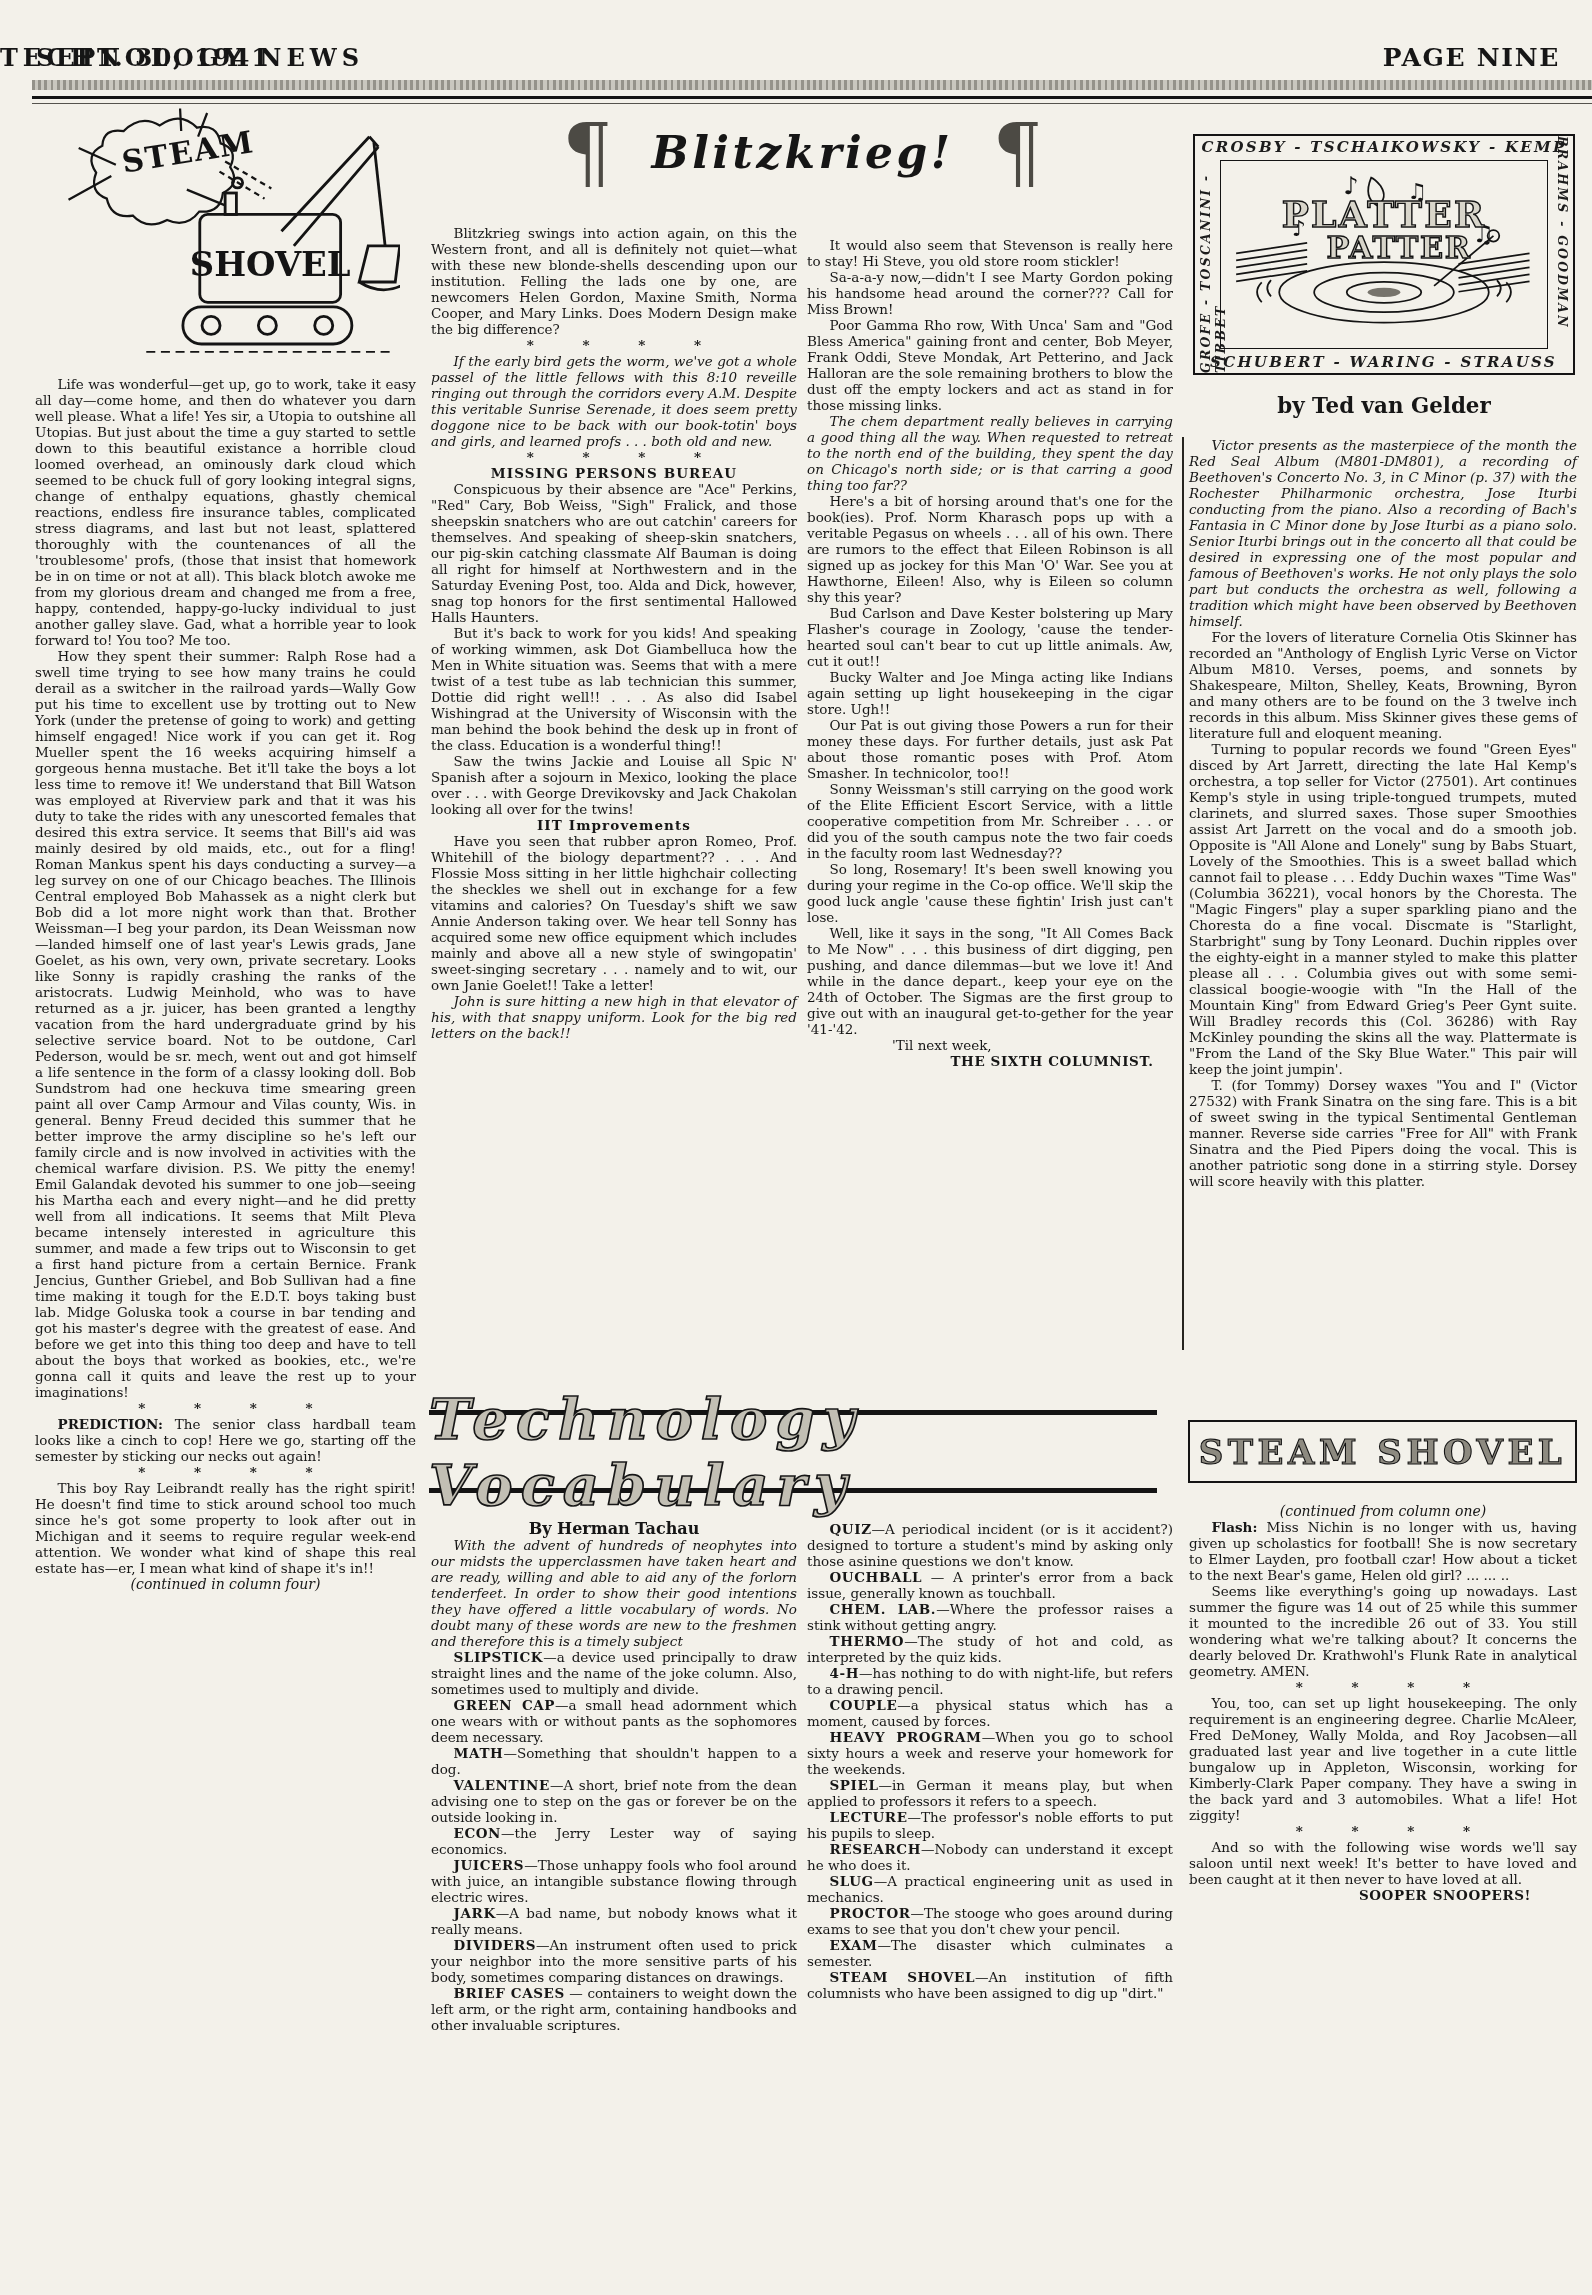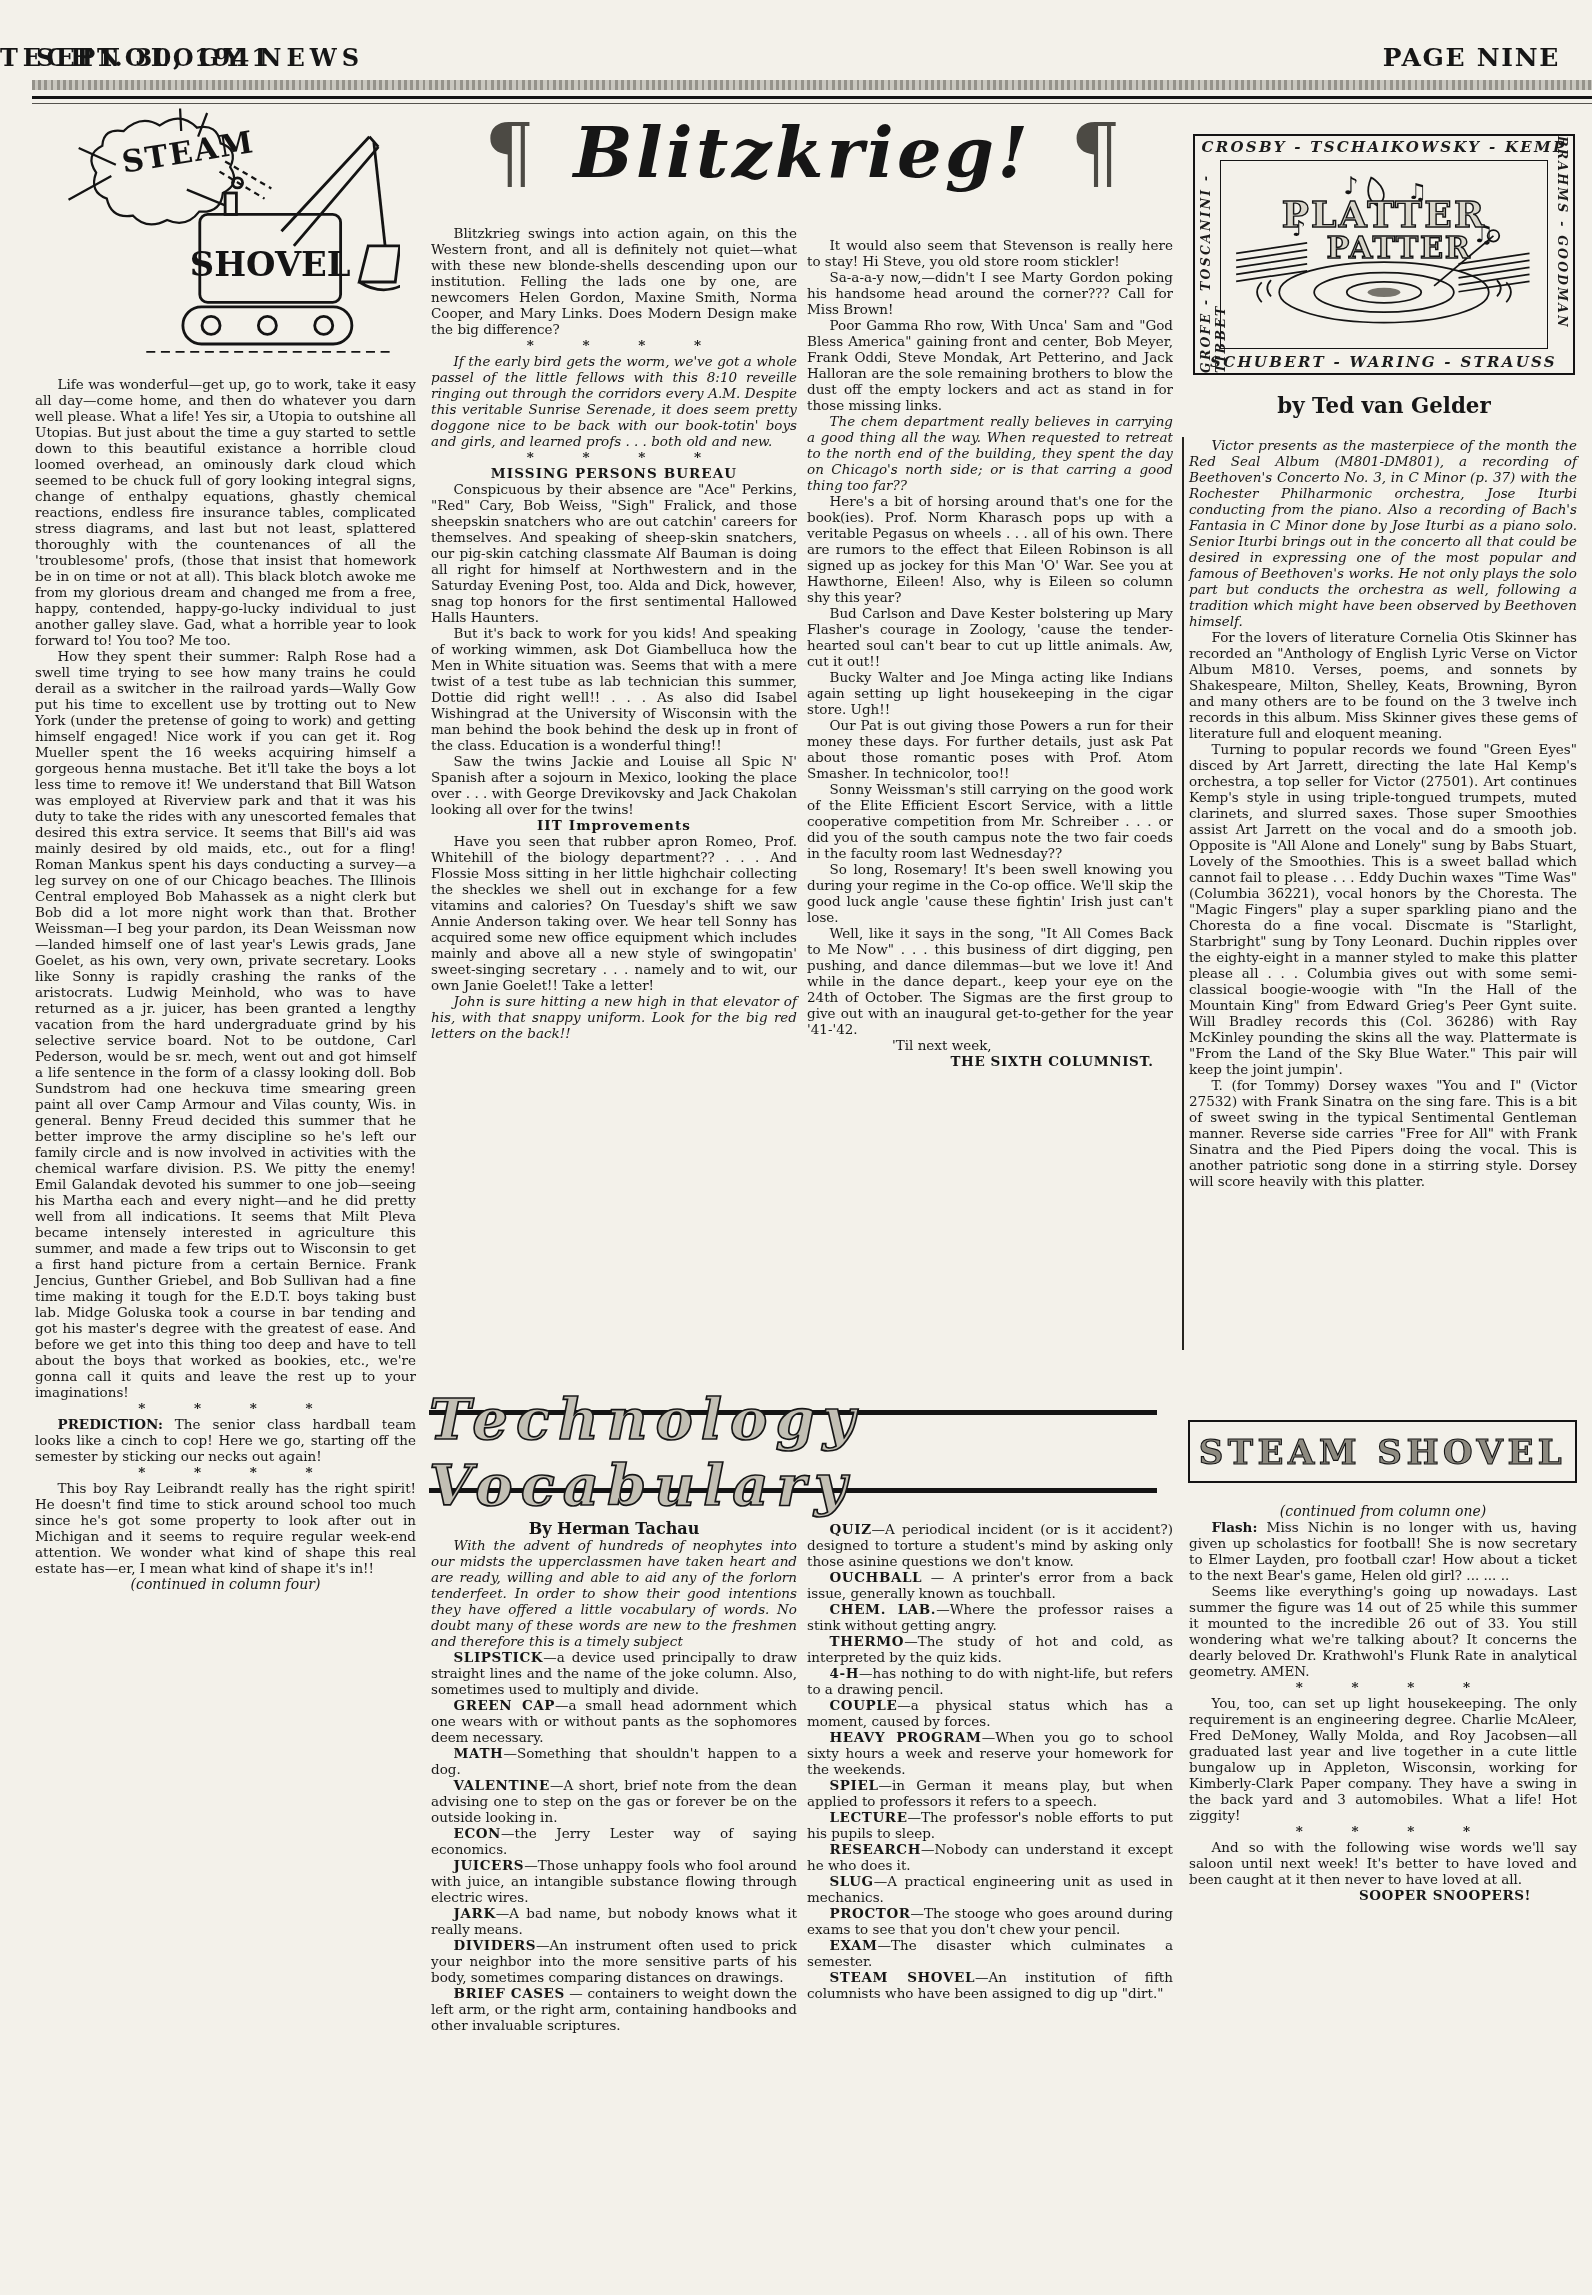--- a/index.html
+++ b/index.html
@@ -22,21 +22,21 @@
   .sep{text-align:center;word-spacing:44px;margin:4.5px 0;font-weight:700;}
   .cont{text-align:center;font-style:italic;margin-top:5.6px;font-size:14px;}
   .presig{text-indent:85px;margin-top:3.4px;}
   .sig{text-align:center;font-weight:700;padding-left:124px;margin-top:4.5px;letter-spacing:0.6px;}
   .byl{text-align:center;font-weight:700;margin:0 0 4.5px;font-size:16px;}
   .def{margin-bottom:5px;}
   .def b{letter-spacing:0.6px;}
   
   .blitz{left:428px;top:106px;width:749px;height:93px;display:flex;align-items:center;
          justify-content:center;gap:39px;}
-  .blitz .word{font-size:70px;font-weight:700;font-style:italic;letter-spacing:3.4px;}
+  .blitz .word{font-size:44px;font-weight:700;font-style:italic;letter-spacing:3.4px;}
   .blitz .pil{font-size:79px;color:#4c4a44;line-height:1;}
   
   .pbox{left:1193px;top:134px;width:382px;height:241px;border:2.8px solid #141414;box-sizing:border-box;}
   .pbox .inner{position:absolute;left:25px;right:25px;top:24px;bottom:24px;border:1.7px solid #141414;}
   .bw{font-weight:700;font-style:italic;font-size:15px;letter-spacing:2.3px;color:#1c1c1c;}
   .bw-top{left:0;right:0;top:2.3px;text-align:center;font-style:italic;}
   .bw-bottom{left:0;right:16px;bottom:2.3px;text-align:right;}
   .bw-left,.bw-right{top:0;bottom:0;display:flex;align-items:center;font-size:12.4px;}
   .bw-left{left:3.4px;writing-mode:vertical-rl;transform:rotate(180deg);}
   .bw-right{right:3.4px;writing-mode:vertical-rl;}

